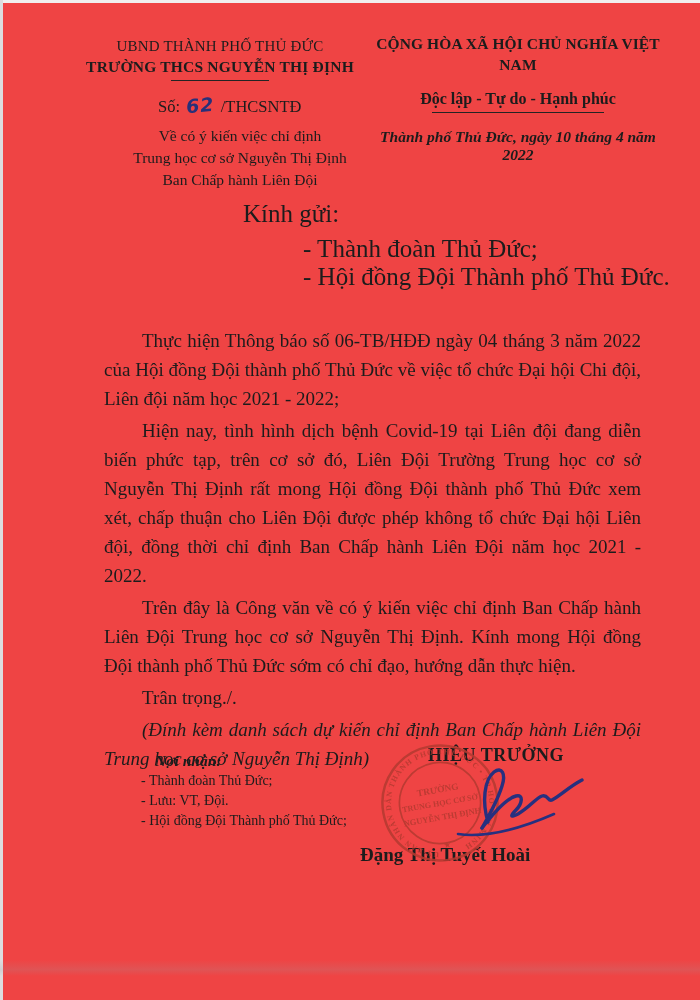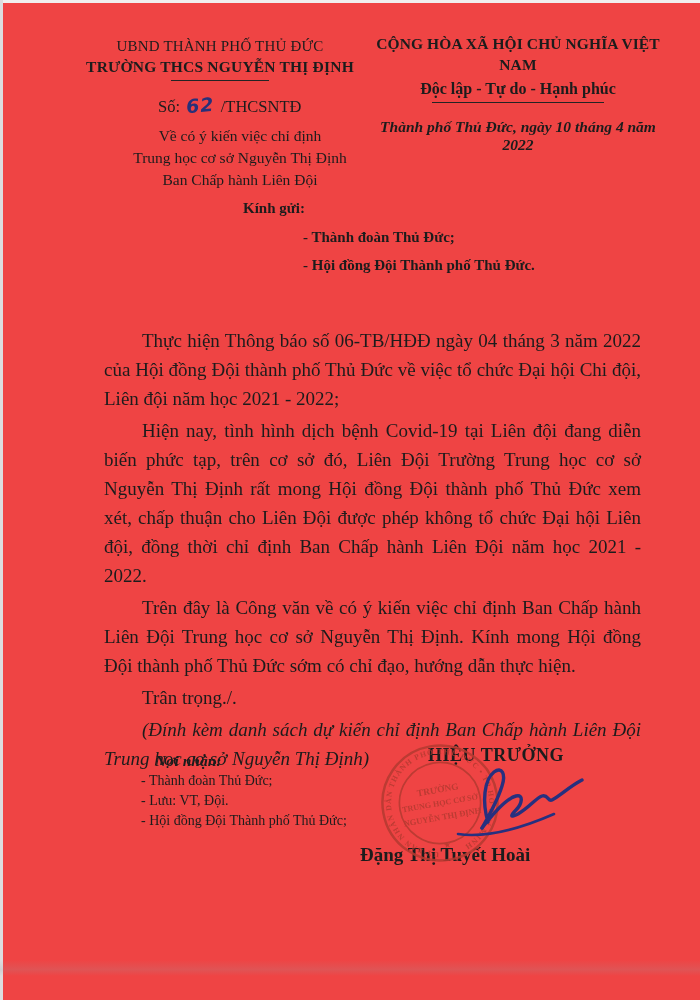--- a/index.html
+++ b/index.html
@@ -23,25 +23,25 @@
   .handwritten{
     font-family:"DejaVu Sans",sans-serif;font-style:italic;font-weight:bold;
     color:#283079;font-size:19px;display:inline-block;transform:rotate(-5deg);
     letter-spacing:1px;margin:0 2px;
   }
   .subject{margin-top:7px;margin-left:40px;width:260px;text-align:center;
     font-size:15.5px;line-height:22px;}
 
   .header-right{position:absolute;left:368px;top:33px;width:300px;text-align:center;}
   .hr-line1{font-size:15.5px;line-height:21px;font-weight:bold;letter-spacing:.1px;}
-  .hr-line2{font-size:16px;line-height:21px;font-weight:bold;margin-top:3px;}
+  .hr-line2{font-size:16px;line-height:21px;font-weight:bold;margin-top:13px;}
   .rule-right{width:172px;border-bottom:1.6px solid #242424;margin:3px auto 0;}
   .dateline{margin-top:15px;font-size:15.5px;font-weight:bold;font-style:italic;}
 
-  .salutation{position:absolute;left:243px;top:200px;font-size:15px;font-weight:bold;}
+  .salutation{position:absolute;left:243px;top:200px;font-size:25px;}
   .recipients{margin-top:7px;margin-left:60px;line-height:27.5px;}
 
   .body-text{position:absolute;left:104px;top:306px;width:537px;
     font-size:19px;line-height:29px;text-align:justify;margin-top:20px;}
   .body-text p{margin:0 0 3px;text-indent:38px;}
   .body-text p.note{font-style:italic;}
 
   .noi-nhan{position:absolute;left:141px;top:750px;font-size:14px;line-height:20px;}
   .noi-nhan .nn-label{font-size:15.5px;font-weight:bold;font-style:italic;line-height:21px;margin-left:14px;}
 

